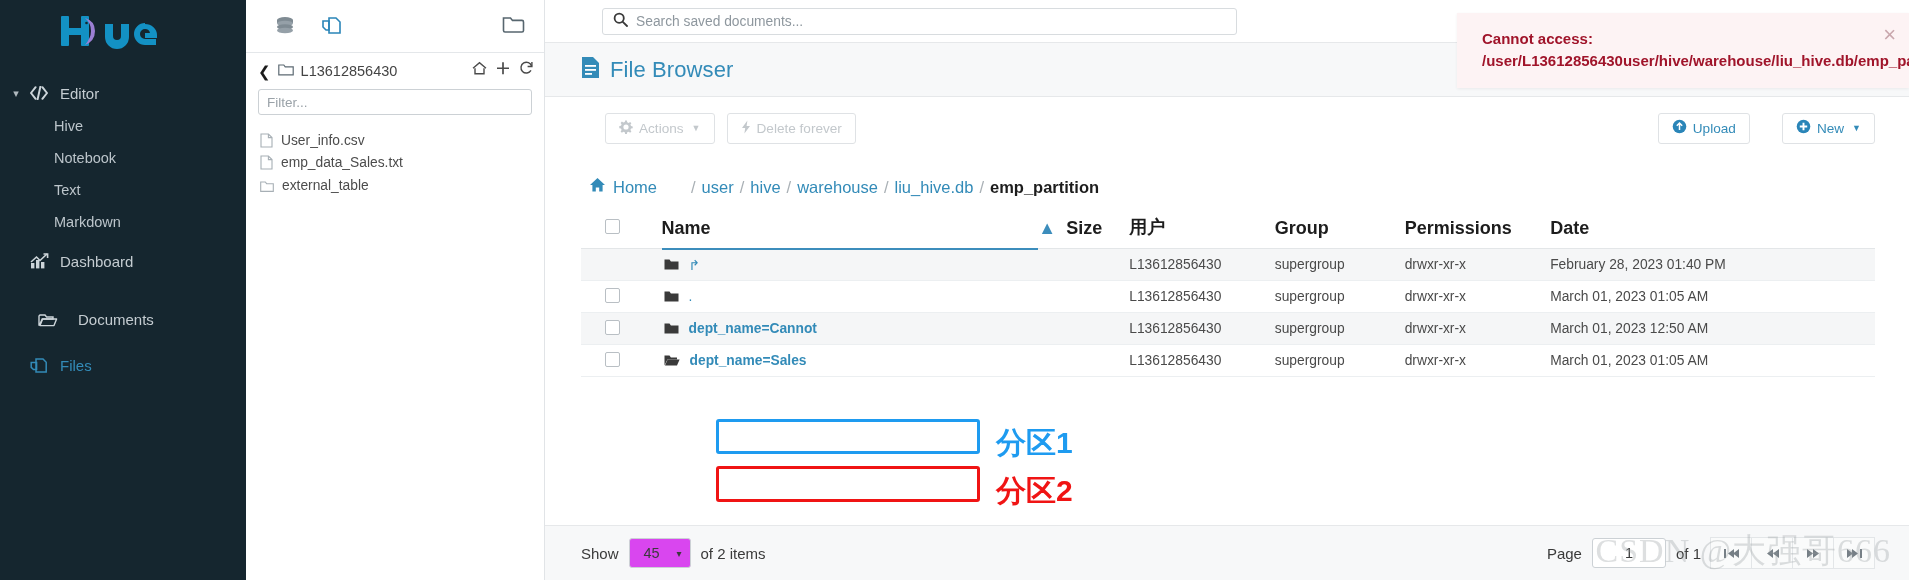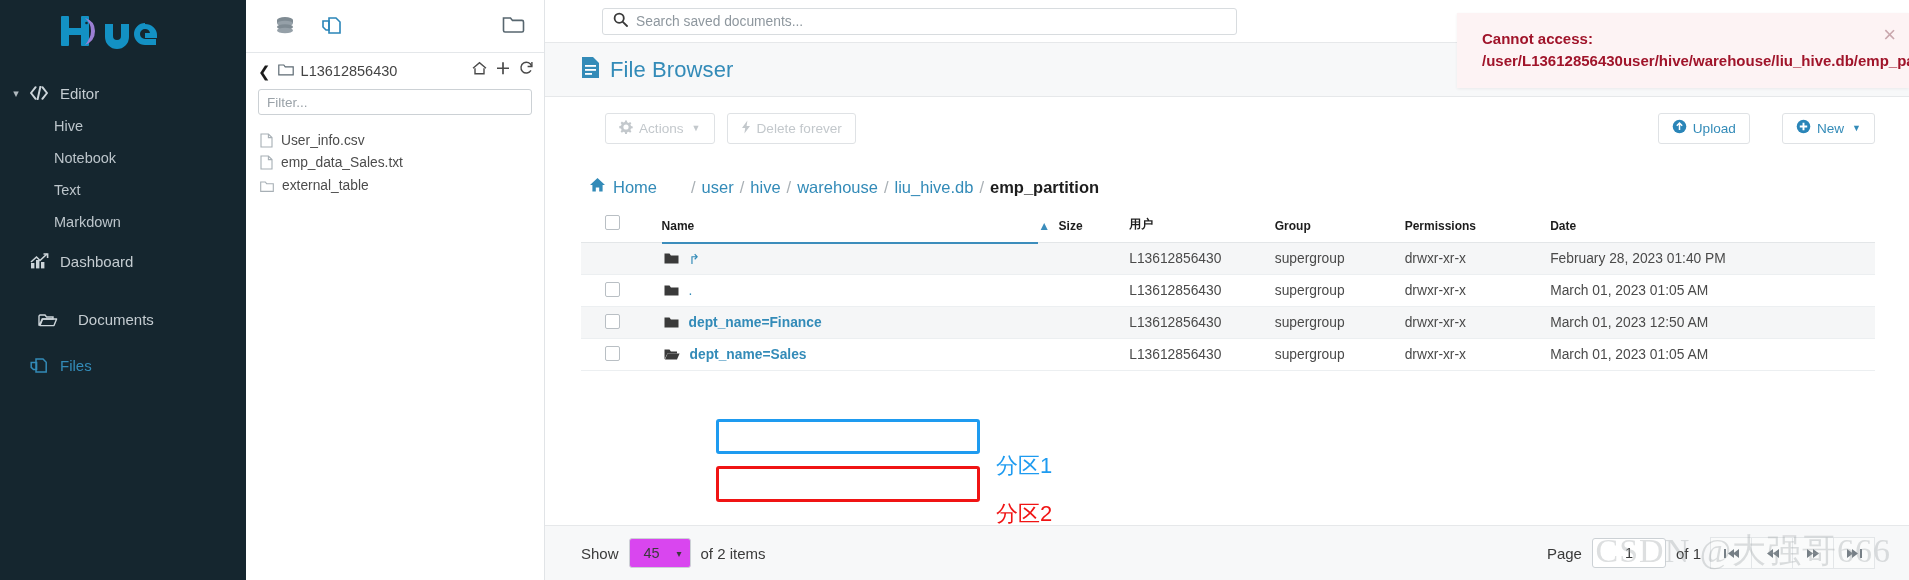--- a/index.html
+++ b/index.html
@@ -135,21 +135,21 @@
     display: inline-flex; align-items: center; gap: 7px;
     color: #338bb8; cursor: pointer; margin-right: 34px;
   }
   .crumb { color: #338bb8; cursor: pointer; padding: 0 6px; }
   .crumb.current { color: #1d1d1d; font-weight: bold; cursor: default; }
   .crumb-sep { color: #a9b0b5; }
 
   
   .tbl { width: 100%; border-collapse: collapse; table-layout: fixed; }
   .tbl th {
-    font-size: 12px; color: #1d1d1d; font-weight: bold; text-align: left;
+    font-size: 18px; color: #1d1d1d; font-weight: bold; text-align: left;
     padding: 0 0 9px 0; border-bottom: 1px solid #e3e6e8;
     vertical-align: bottom; white-space: nowrap;
   }
   .tbl th.sorted { border-bottom: 2px solid #3c8dbc; }
   .tbl td {
     font-size: 13.8px; color: #4a4a4a; height: 32px;
     padding: 0; white-space: nowrap; vertical-align: middle;
   }
   .tbl tbody tr { border-bottom: 1px solid #eceff1; }
   .tbl tbody tr.shaded { background: #f5f6f7; }
@@ -167,21 +167,21 @@
   .namecell { display: flex; align-items: center; gap: 10px; padding-left: 2px; }
   .namecell .f-icon { color: #3a3a3a; display: flex; align-items: center; }
   .namecell .f-text { color: #338bb8; cursor: pointer; }
   .namecell .f-text.bold { font-weight: bold; }
   .table-wrap { padding: 0 34px 0 36px; flex: 1 1 auto; overflow: hidden; }
 
   
   .hl-box { position: absolute; pointer-events: none; border-radius: 3px; }
   .hl-blue { border: 3px solid #1e9bf0; }
   .hl-red  { border: 3px solid #f01414; }
-  .anno { position: absolute; font-size: 22px; font-weight: normal; pointer-events: none; margin-top: 28px; }
+  .anno { position: absolute; font-size: 30px; font-weight: bold; pointer-events: none; }
   .anno-blue { color: #1e9bf0; }
   .anno-red { color: #f01414; }
 
   
   .footer {
     height: 55px; flex: 0 0 55px; background: #f7f8f9; border-top: 1px solid #e6e8ea;
     display: flex; align-items: center; padding: 0 34px 0 36px;
     font-size: 15px; color: #3a3a3a;
   }
   .footer .sel {
@@ -561,21 +561,21 @@
             <td class="col-chk">
               <span class="chk"></span>
             </td>
             <td class="col-name">
               <span class="namecell">
                 <span class="f-icon">
                   <svg width="15" height="13" viewBox="0 0 15 13">
                       <path d="M0.5 1.6 h5 l1.4 1.8 H14.5 V11.4 H0.5 z" fill="#3a3a3a"></path>
                     </svg>
                 </span>
-                <span class="f-text bold">dept_name=Finance</span>
+                <span class="f-text bold">dept_name=Cannot</span>
               </span>
             </td>
             <td class="col-size"></td>
             <td class="col-user">L13612856430</td>
             <td class="col-group">supergroup</td>
             <td class="col-perm">drwxr-xr-x</td>
             <td class="col-date">March 01, 2023 12:50 AM</td>
           </tr>
 
           <tr>

